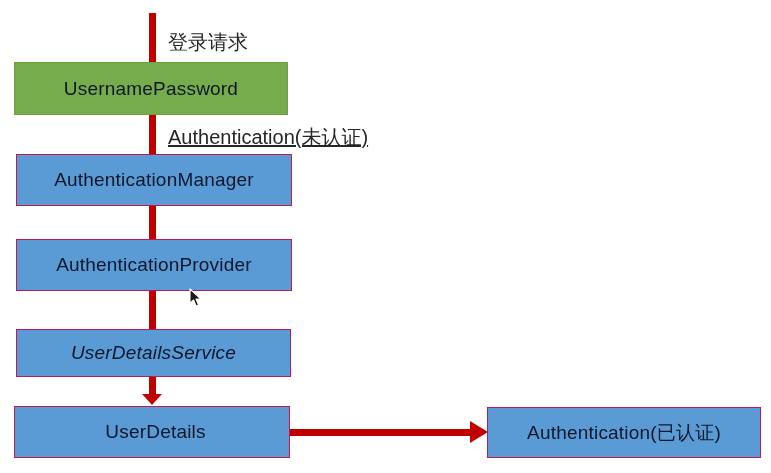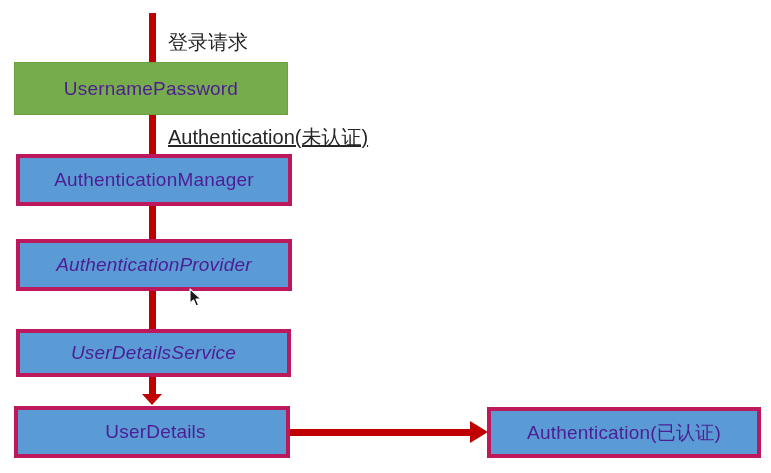--- a/index.html
+++ b/index.html
@@ -55,36 +55,36 @@
   }
   
   .node {
     position: absolute;
     box-sizing: border-box;
     display: flex;
     flex-direction: column;
     align-items: center;
     justify-content: center;
     text-align: center;
-    color: #4c1d95;
+    color: #0f172a;
     font-size: 19px;
     line-height: 24px;
     letter-spacing: 0.2px;
   }
   .node.blue {
     background: #5b9bd5;
-    border: 4px solid #be185d;
+    border: 1px solid #be185d;
   }
   .node.green {
     background: #76ac4b;
     border: 1px solid #69a13c;
   }
   .node-filter   { left: 14px;  top: 62px;  width: 274px; height: 53px; }
   .node-manager  { left: 16px;  top: 154px; width: 276px; height: 52px; }
-  .node-provider { left: 16px;  top: 239px; width: 276px; height: 52px; font-style: italic; }
+  .node-provider { left: 16px;  top: 239px; width: 276px; height: 52px; }
   .node-uds      { left: 16px;  top: 329px; width: 275px; height: 48px; font-style: italic; }
   .node-ud       { left: 14px;  top: 406px; width: 276px; height: 52px; padding-left: 7px; }
   .node-authed   { left: 487px; top: 407px; width: 274px; height: 51px; }
   
   .flabel {
     position: absolute;
     color: #262626;
     font-size: 20px;
     white-space: nowrap;
   }

